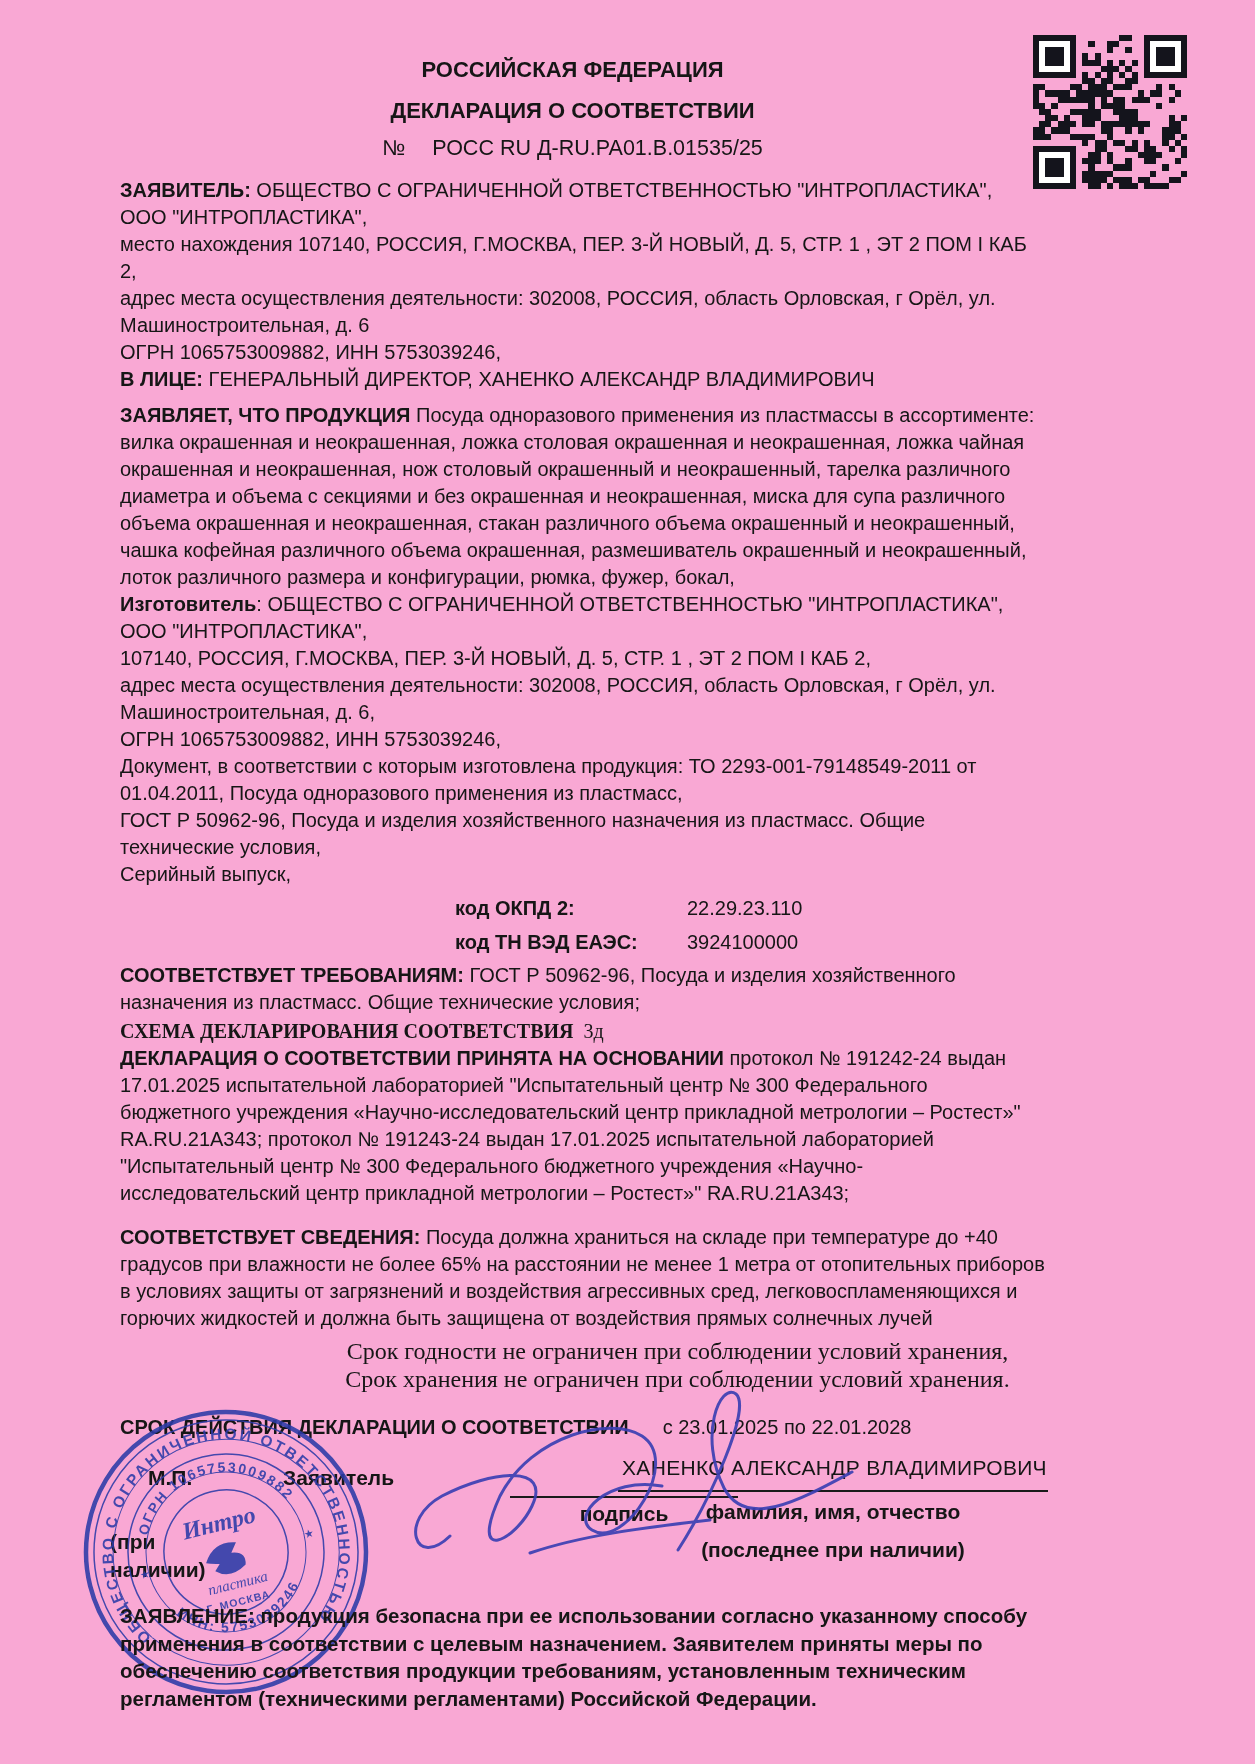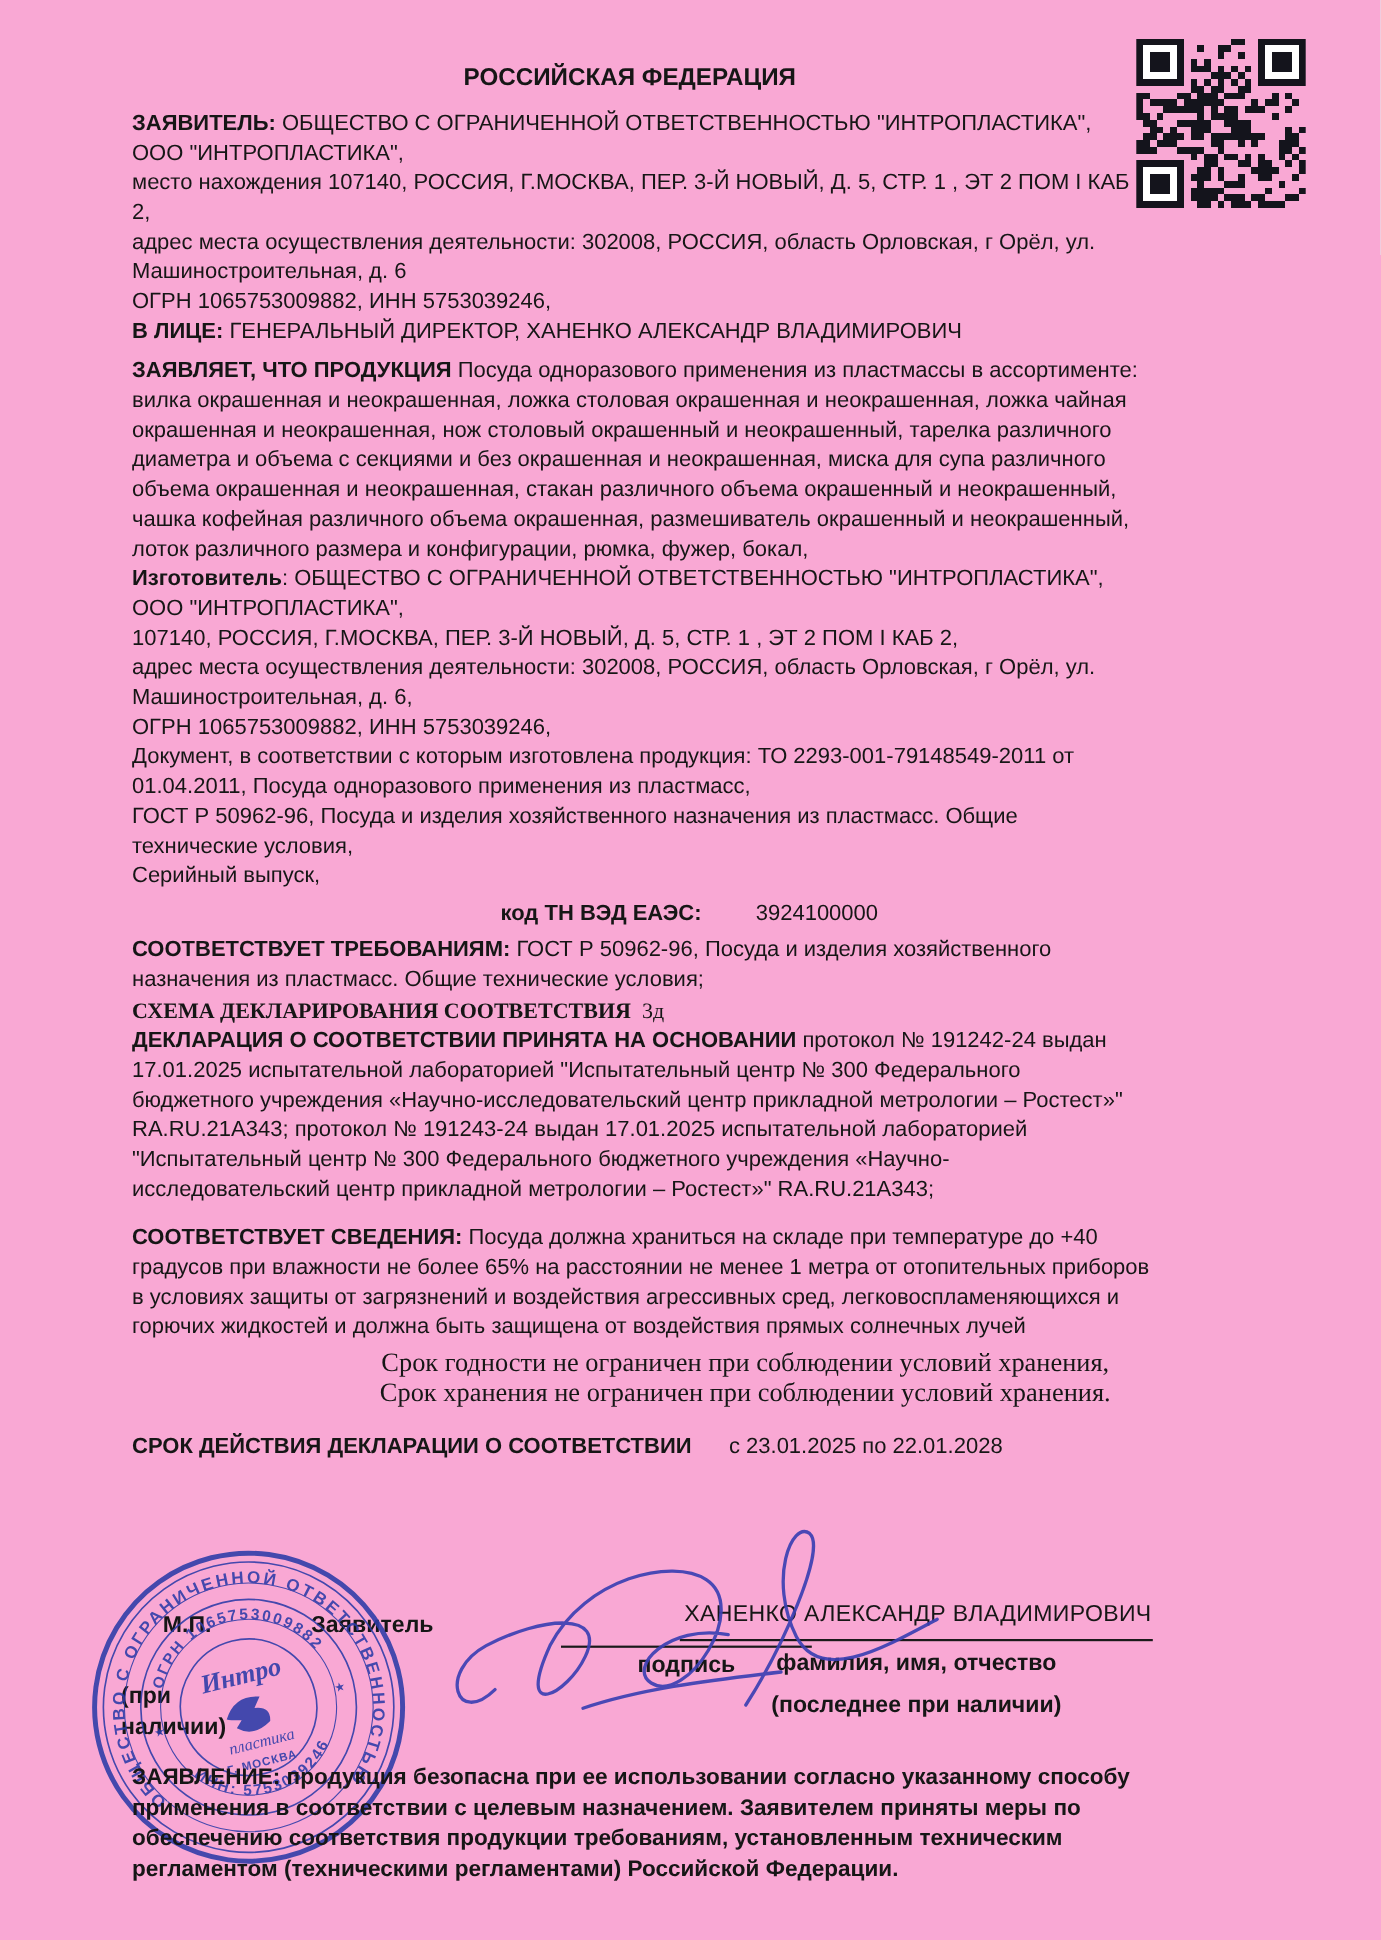--- a/index.html
+++ b/index.html
@@ -263,20 +263,24 @@
       <rect x="20" y="2" width="3" height="3" fill="#14141c"></rect>
       <rect x="0" y="18" width="7" height="7" fill="#14141c"></rect>
       <rect x="1" y="19" width="5" height="5" fill="#ffffff"></rect>
       <rect x="2" y="20" width="3" height="3" fill="#14141c"></rect>
     </svg>
 
   <div class="content">
 
     <div class="hdr">
       <div>РОССИЙСКАЯ ФЕДЕРАЦИЯ</div>
+      <div class="hdr-title">ДЕКЛАРАЦИЯ О СООТВЕТСТВИИ</div>
+      <div class="hdr-num">
+        <span class="num-label">№</span><span>РОСС RU Д-RU.РА01.В.01535/25</span>
+      </div>
     </div>
 
     <div class="para p-applicant"><span class="b">ЗАЯВИТЕЛЬ:</span><span> ОБЩЕСТВО С ОГРАНИЧЕННОЙ ОТВЕТСТВЕННОСТЬЮ "ИНТРОПЛАСТИКА",
 ООО "ИНТРОПЛАСТИКА",
 место нахождения 107140, РОССИЯ,  Г.МОСКВА, ПЕР. 3-Й НОВЫЙ, Д. 5, СТР. 1 , ЭТ 2 ПОМ I КАБ
 2,
 адрес места осуществления деятельности: 302008, РОССИЯ, область Орловская, г Орёл, ул.
 Машиностроительная, д. 6
 ОГРН 1065753009882, ИНН 5753039246,</span>
 <span class="b">В ЛИЦЕ:</span><span> ГЕНЕРАЛЬНЫЙ ДИРЕКТОР, ХАНЕНКО АЛЕКСАНДР ВЛАДИМИРОВИЧ</span></div>
@@ -294,20 +298,23 @@
 адрес места осуществления деятельности: 302008, РОССИЯ, область Орловская, г Орёл, ул.
 Машиностроительная, д. 6,
 ОГРН 1065753009882, ИНН 5753039246,
 Документ, в соответствии с которым изготовлена продукция: ТО 2293-001-79148549-2011 от
 01.04.2011, Посуда одноразового применения из пластмасс,
 ГОСТ Р 50962-96, Посуда и изделия хозяйственного назначения из пластмасс. Общие
 технические условия,
 Серийный выпуск,</span></div>
 
     <div class="codes">
+      <div class="crow">
+        <span class="clabel">код ОКПД 2:</span><span>22.29.23.110</span>
+      </div>
       <div class="crow">
         <span class="clabel">код ТН ВЭД ЕАЭС:</span><span>3924100000</span>
       </div>
     </div>
 
     <div class="para p-complies"><span class="b">СООТВЕТСТВУЕТ ТРЕБОВАНИЯМ:</span><span> ГОСТ Р 50962-96, Посуда и изделия хозяйственного
 назначения из пластмасс. Общие технические условия;</span></div>
 
     <div class="para p-scheme"><span class="b">СХЕМА ДЕКЛАРИРОВАНИЯ СООТВЕТСТВИЯ</span><span class="scheme-val">3д</span></div>
 

